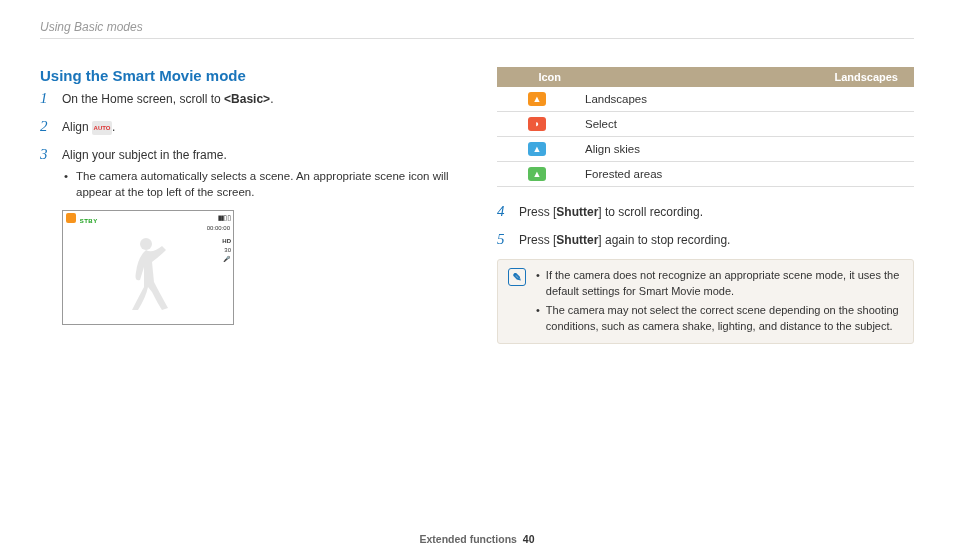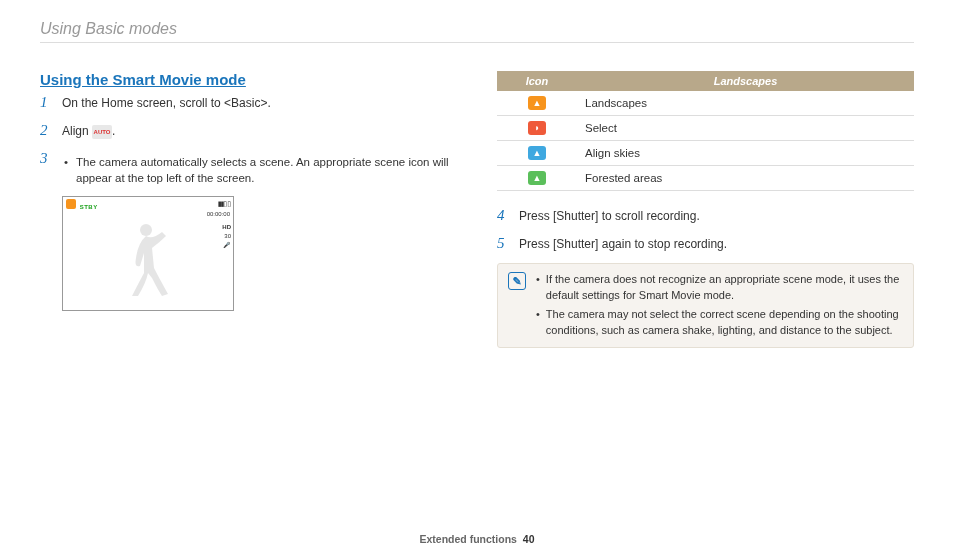--- a/index.html
+++ b/index.html
@@ -8,21 +8,21 @@
     font-size: 12px;
     color: #333;
     background: #fff;
     width: 954px;
     height: 557px;
     position: relative;
     padding: 20px 40px 0 40px;
   }
   .breadcrumb {
     color: #999;
-    font-size: 16px;
+    font-size: 12px;
     font-style: italic;
     margin-bottom: 4px;
   }
   .hr-top {
     border: none;
     border-top: 1px solid #ddd;
     margin-bottom: 28px;
   }
   .columns {
     display: flex;
@@ -30,21 +30,20 @@
   }
   .col {
     flex: 1;
     min-width: 0;
   }
   .section-title {
     color: #1a75bb;
     font-size: 15px;
     font-weight: bold;
     margin-bottom: 6px;
-    text-decoration: underline;
   }
   .intro {
     font-size: 11.5px;
     color: #333;
     line-height: 1.45;
     margin-bottom: 14px;
   }
   .step {
     display: flex;
     align-items: flex-start;
@@ -54,21 +53,21 @@
   }
   .step-num {
     color: #1a75bb;
     font-size: 15px;
     font-style: italic;
     font-weight: 500;
     font-family: Georgia, serif;
     min-width: 12px;
   }
   .step-body { line-height: 1.5; flex:1; }
-  .step-body b { font-weight: normal; }
+  .step-body b { font-weight: bold; }
   .sub-bullet {
     display: flex;
     gap: 6px;
     margin-top: 4px;
     font-size: 11.5px;
     color: #333;
     line-height: 1.4;
     padding-left: 2px;
   }
   .sub-bullet .dot { min-width:6px; }
@@ -127,25 +126,24 @@
   
   table.icon-table {
     width: 100%;
     border-collapse: collapse;
     font-size: 11.5px;
     margin-bottom: 16px;
   }
   table.icon-table th {
     background: #b8a88a;
     color: #fff;
-    text-align: center;
+    text-align: right;
     padding: 4px 16px;
     font-weight: bold;
     font-size: 11px;
-    font-style: italic;
   }
   table.icon-table th:first-child { width: 80px; }
   table.icon-table td {
     border-bottom: 1px solid #ddd;
     padding: 5px 8px;
     vertical-align: middle;
   }
   table.icon-table tr:last-child td { border-bottom: 1px solid #ddd; }
   .scene-icon {
     display: inline-block;
@@ -223,20 +221,21 @@
     <div class="step">
       <div class="step-num">2</div>
       <div class="step-body">
         <span>Align </span><span class="mode-icon">AUTO</span><span>.</span>
       </div>
     </div>
 
     <div class="step">
       <div class="step-num">3</div>
       <div class="step-body">
+        <span>Align your subject in the frame.</span>
         <div class="sub-bullet">
           <span class="dot">•</span>
           <span>The camera automatically selects a scene. An appropriate scene icon will appear at the top left of the screen.</span>
         </div>
       </div>
     </div>
 
     <div class="screenshot">
       <div class="topbar">
         <span>

